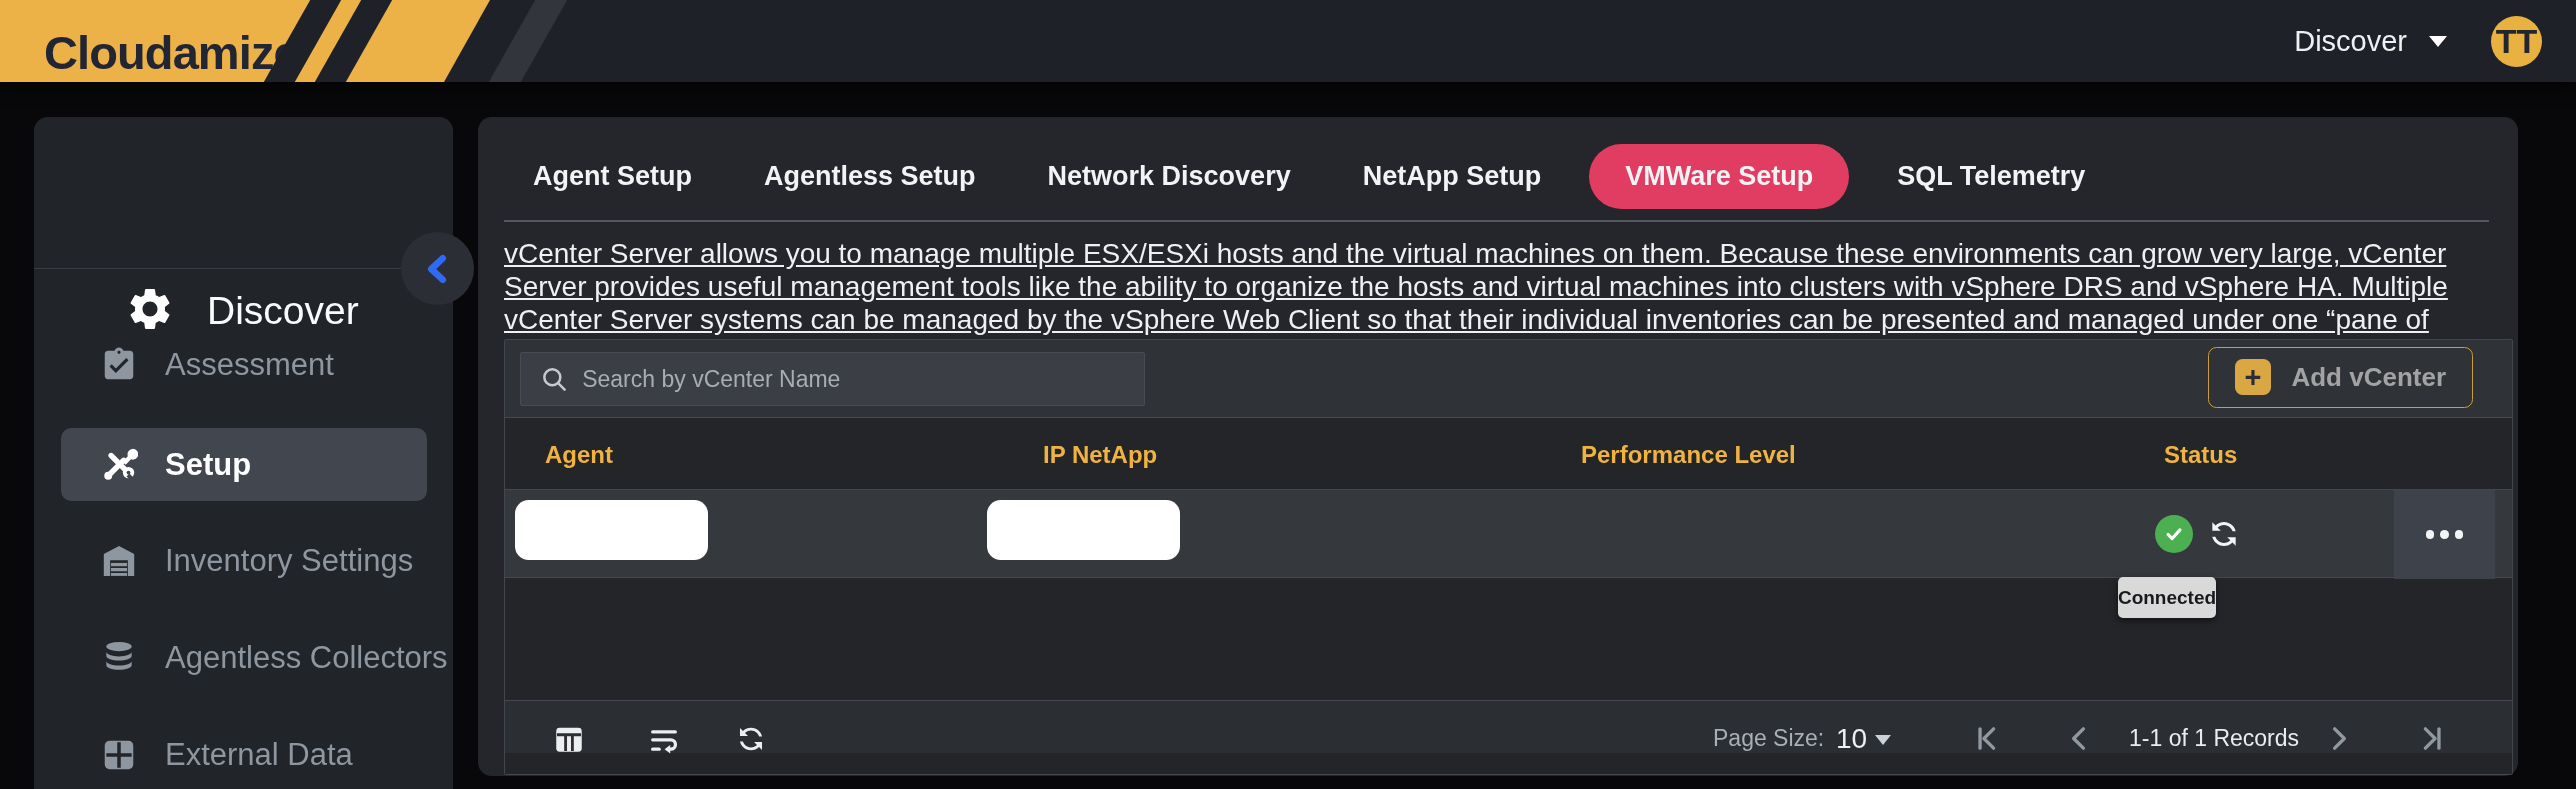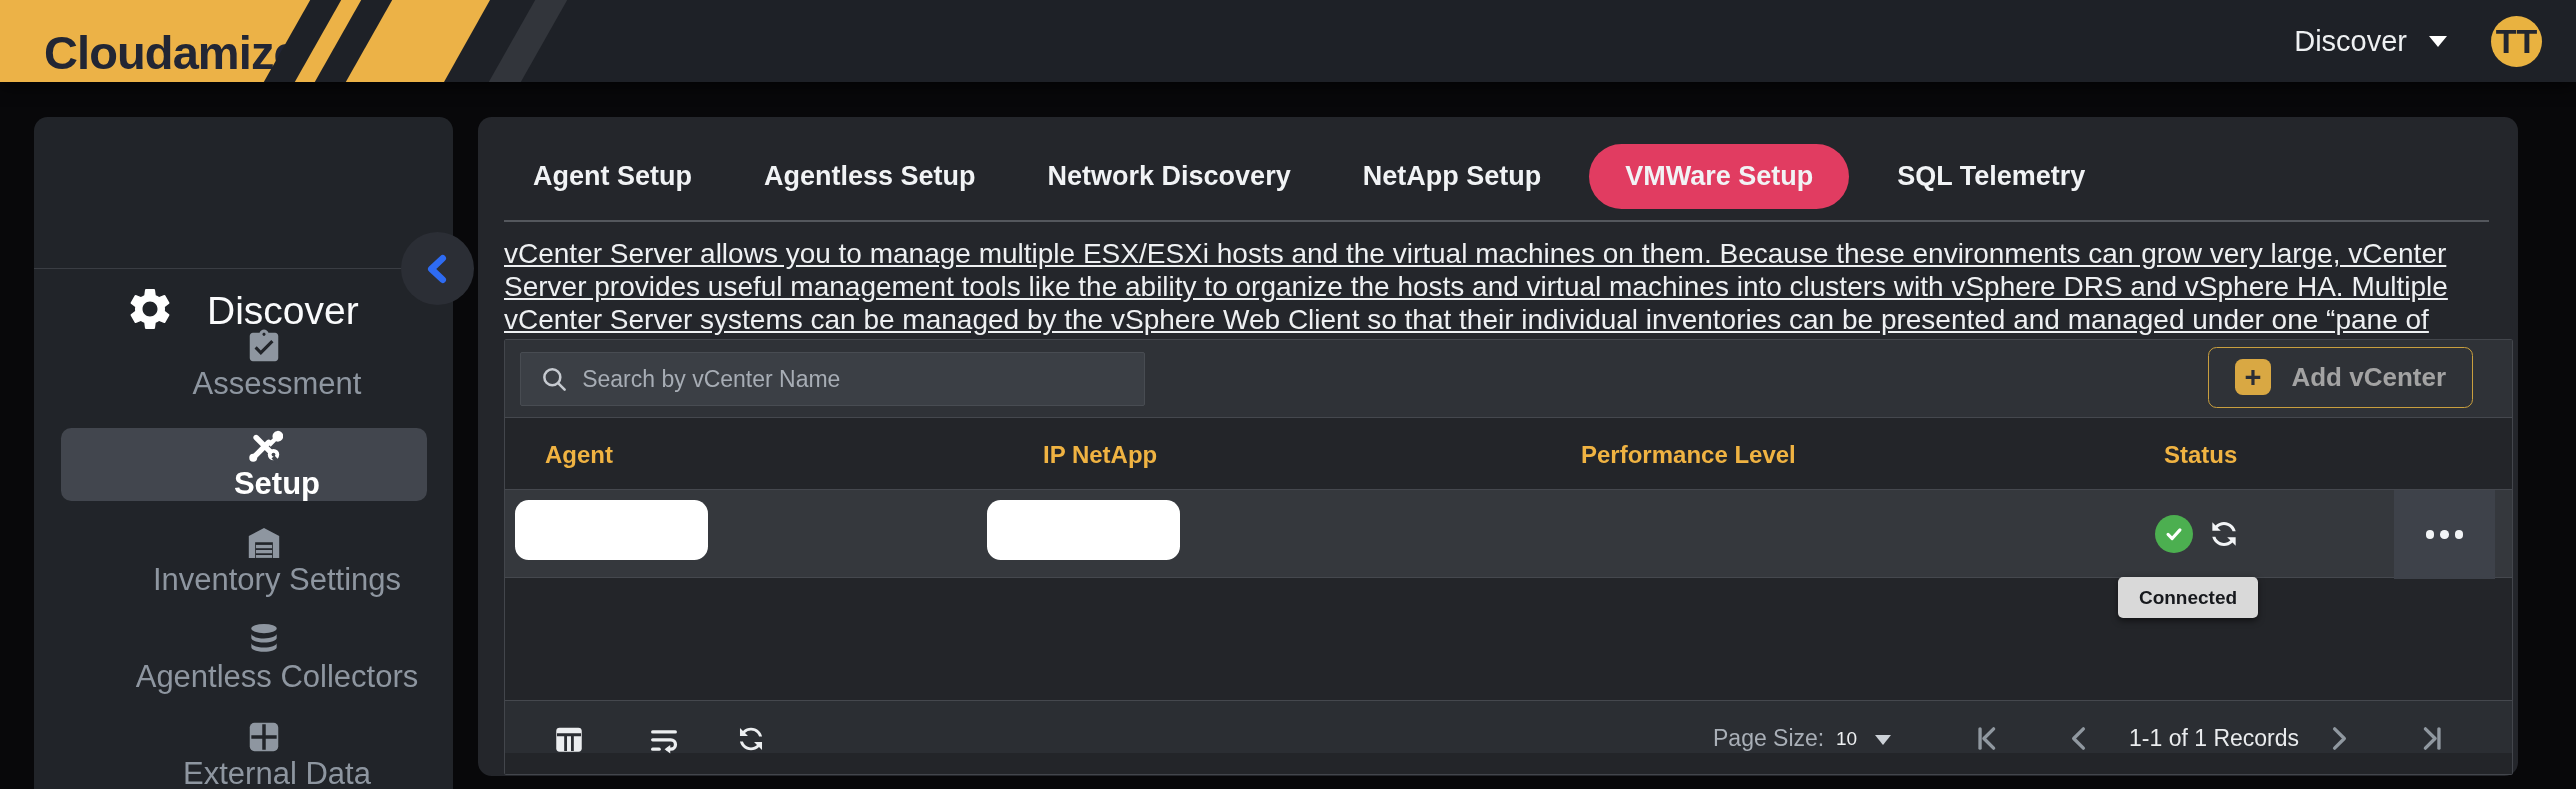--- a/index.html
+++ b/index.html
@@ -28,21 +28,21 @@
   
   .sidebar { position:absolute; left:34px; top:117px; width:419px; height:700px; background:#212429;
              border-radius:13.7px; z-index:2; }
   .sb-header-icon { position:absolute; left:91px; top:167px; width:50px; height:50px; color:#ffffff; }
   .sb-title { position:absolute; left:173px; top:169px; height:50px; line-height:50px; font-size:39px; font-weight:500; color:#fafbfc; }
   .sb-divider { position:absolute; left:0; right:0; top:151px; height:0.9px; background:#3a3d43; }
   .collapse-btn { position:absolute; left:367px; top:115px; width:73px; height:73px; border-radius:50%;
                   background:#2b2e35; display:flex; align-items:center; justify-content:center; z-index:3; cursor:pointer; }
   .collapse-btn svg { width:32px; height:32px; color:#2e6bf2; }
   .nav-item { position:absolute; left:27px; width:366px; height:73px; display:flex; align-items:center;
-              padding-left:39px; border-radius:10.2px; color:#8e96a0; cursor:pointer;flex-direction:column; }
+              padding-left:39px; border-radius:10.2px; color:#8e96a0; cursor:pointer; }
   .nav-item .nav-icon { width:38px; height:38px; flex:0 0 38px; }
   .nav-item .nav-label { margin-left:27px; font-size:31px; font-weight:500; white-space:nowrap; }
   .nav-item.active { background:#42464e; color:#ffffff; }
   .nav-item.active .nav-label { font-weight:600; }
 
   
   .main { position:absolute; left:478px; top:117px; width:2040px; height:659px; background:#24262b; border-radius:13.7px; }
   .tabs { position:absolute; left:55px; top:29px; height:61px; display:flex; align-items:center; gap:72px; }
   .tab { font-size:27px; font-weight:600; color:#f1f3f5; white-space:nowrap; cursor:pointer; }
   .tab.active { background:#e13c61; border-radius:34px; padding:17px 36px; margin:0 -24px; }
@@ -74,30 +74,30 @@
               border-top:0.9px solid #45484e; border-bottom:0.9px solid #45484e; }
   .redact { position:absolute; top:10.2px; width:193px; height:60px; background:#ffffff; border-radius:13.7px; }
   .redact.r1 { left:10.2px; } .redact.r2 { left:482px; }
   .status-ok { position:absolute; left:1650px; top:25px; width:38px; height:38px; border-radius:50%; background:#4caf50;
                display:flex; align-items:center; justify-content:center; cursor:pointer; }
   .status-ok svg { width:22px; height:22px; }
   .row-sync { position:absolute; left:1701px; top:26px; width:36px; height:36px; color:#f2f4f6; cursor:pointer; }
   .sticky-cell { position:absolute; left:1889px; top:0; width:101px; height:89px; background:#3e424a;
                  display:flex; align-items:center; justify-content:center; gap:6px; cursor:pointer; }
   .sticky-cell i { width:8.5px; height:8.5px; border-radius:50%; background:#f2f4f6; }
-  .tooltip { position:absolute; left:1613px; top:237px; width:140px; height:41px; background:#d9d9d9; border-radius:5.1px;
+  .tooltip { position:absolute; left:1613px; top:237px; width:98px; height:41px; background:#d9d9d9; border-radius:5.1px;
              display:flex; align-items:center; justify-content:center; font-size:19px; font-weight:600; color:#17191d;
              box-shadow:0 2.6px 6.8px rgba(0,0,0,.5); z-index:5; }
 
   .table-footer { position:absolute; left:0; right:0; top:360px; height:53px; background:#2b2e33; border-top:0.9px solid #45484e; }
   .tf-icon { position:absolute; top:20.5px; width:34px; height:34px; color:#eceef0; cursor:pointer; }
   .tf-icon.i1 { left:47px; } .tf-icon.i2 { left:142px; } .tf-icon.i3 { left:229px; }
   .tf-text { position:absolute; top:0; height:75px; line-height:75px; white-space:nowrap; }
   .ps-label { left:1208px; font-size:23px; color:#a9afb7; }
-  .ps-value { left:1331px; font-size:19px; color:#eef0f2; cursor:pointer; }
+  .ps-value { left:1331px; font-size:28px; color:#eef0f2; cursor:pointer; }
   .ps-caret { position:absolute; left:1370px; top:34px; width:0; height:0; border-left:8.5px solid transparent;
               border-right:8.5px solid transparent; border-top:10.2px solid #ccd1d7; cursor:pointer; }
   .pg-btn { position:absolute; top:22px; width:31px; height:31px; color:#9098a0; cursor:pointer; }
   .pg-first { left:1466px; } .pg-prev { left:1559px; } .pg-next { left:1818px; } .pg-last { left:1912px; }
   .records { left:1624px; font-size:23px; color:#eaecee; }
 </style>
 </head>
 <body>
 
 <div id="app">

